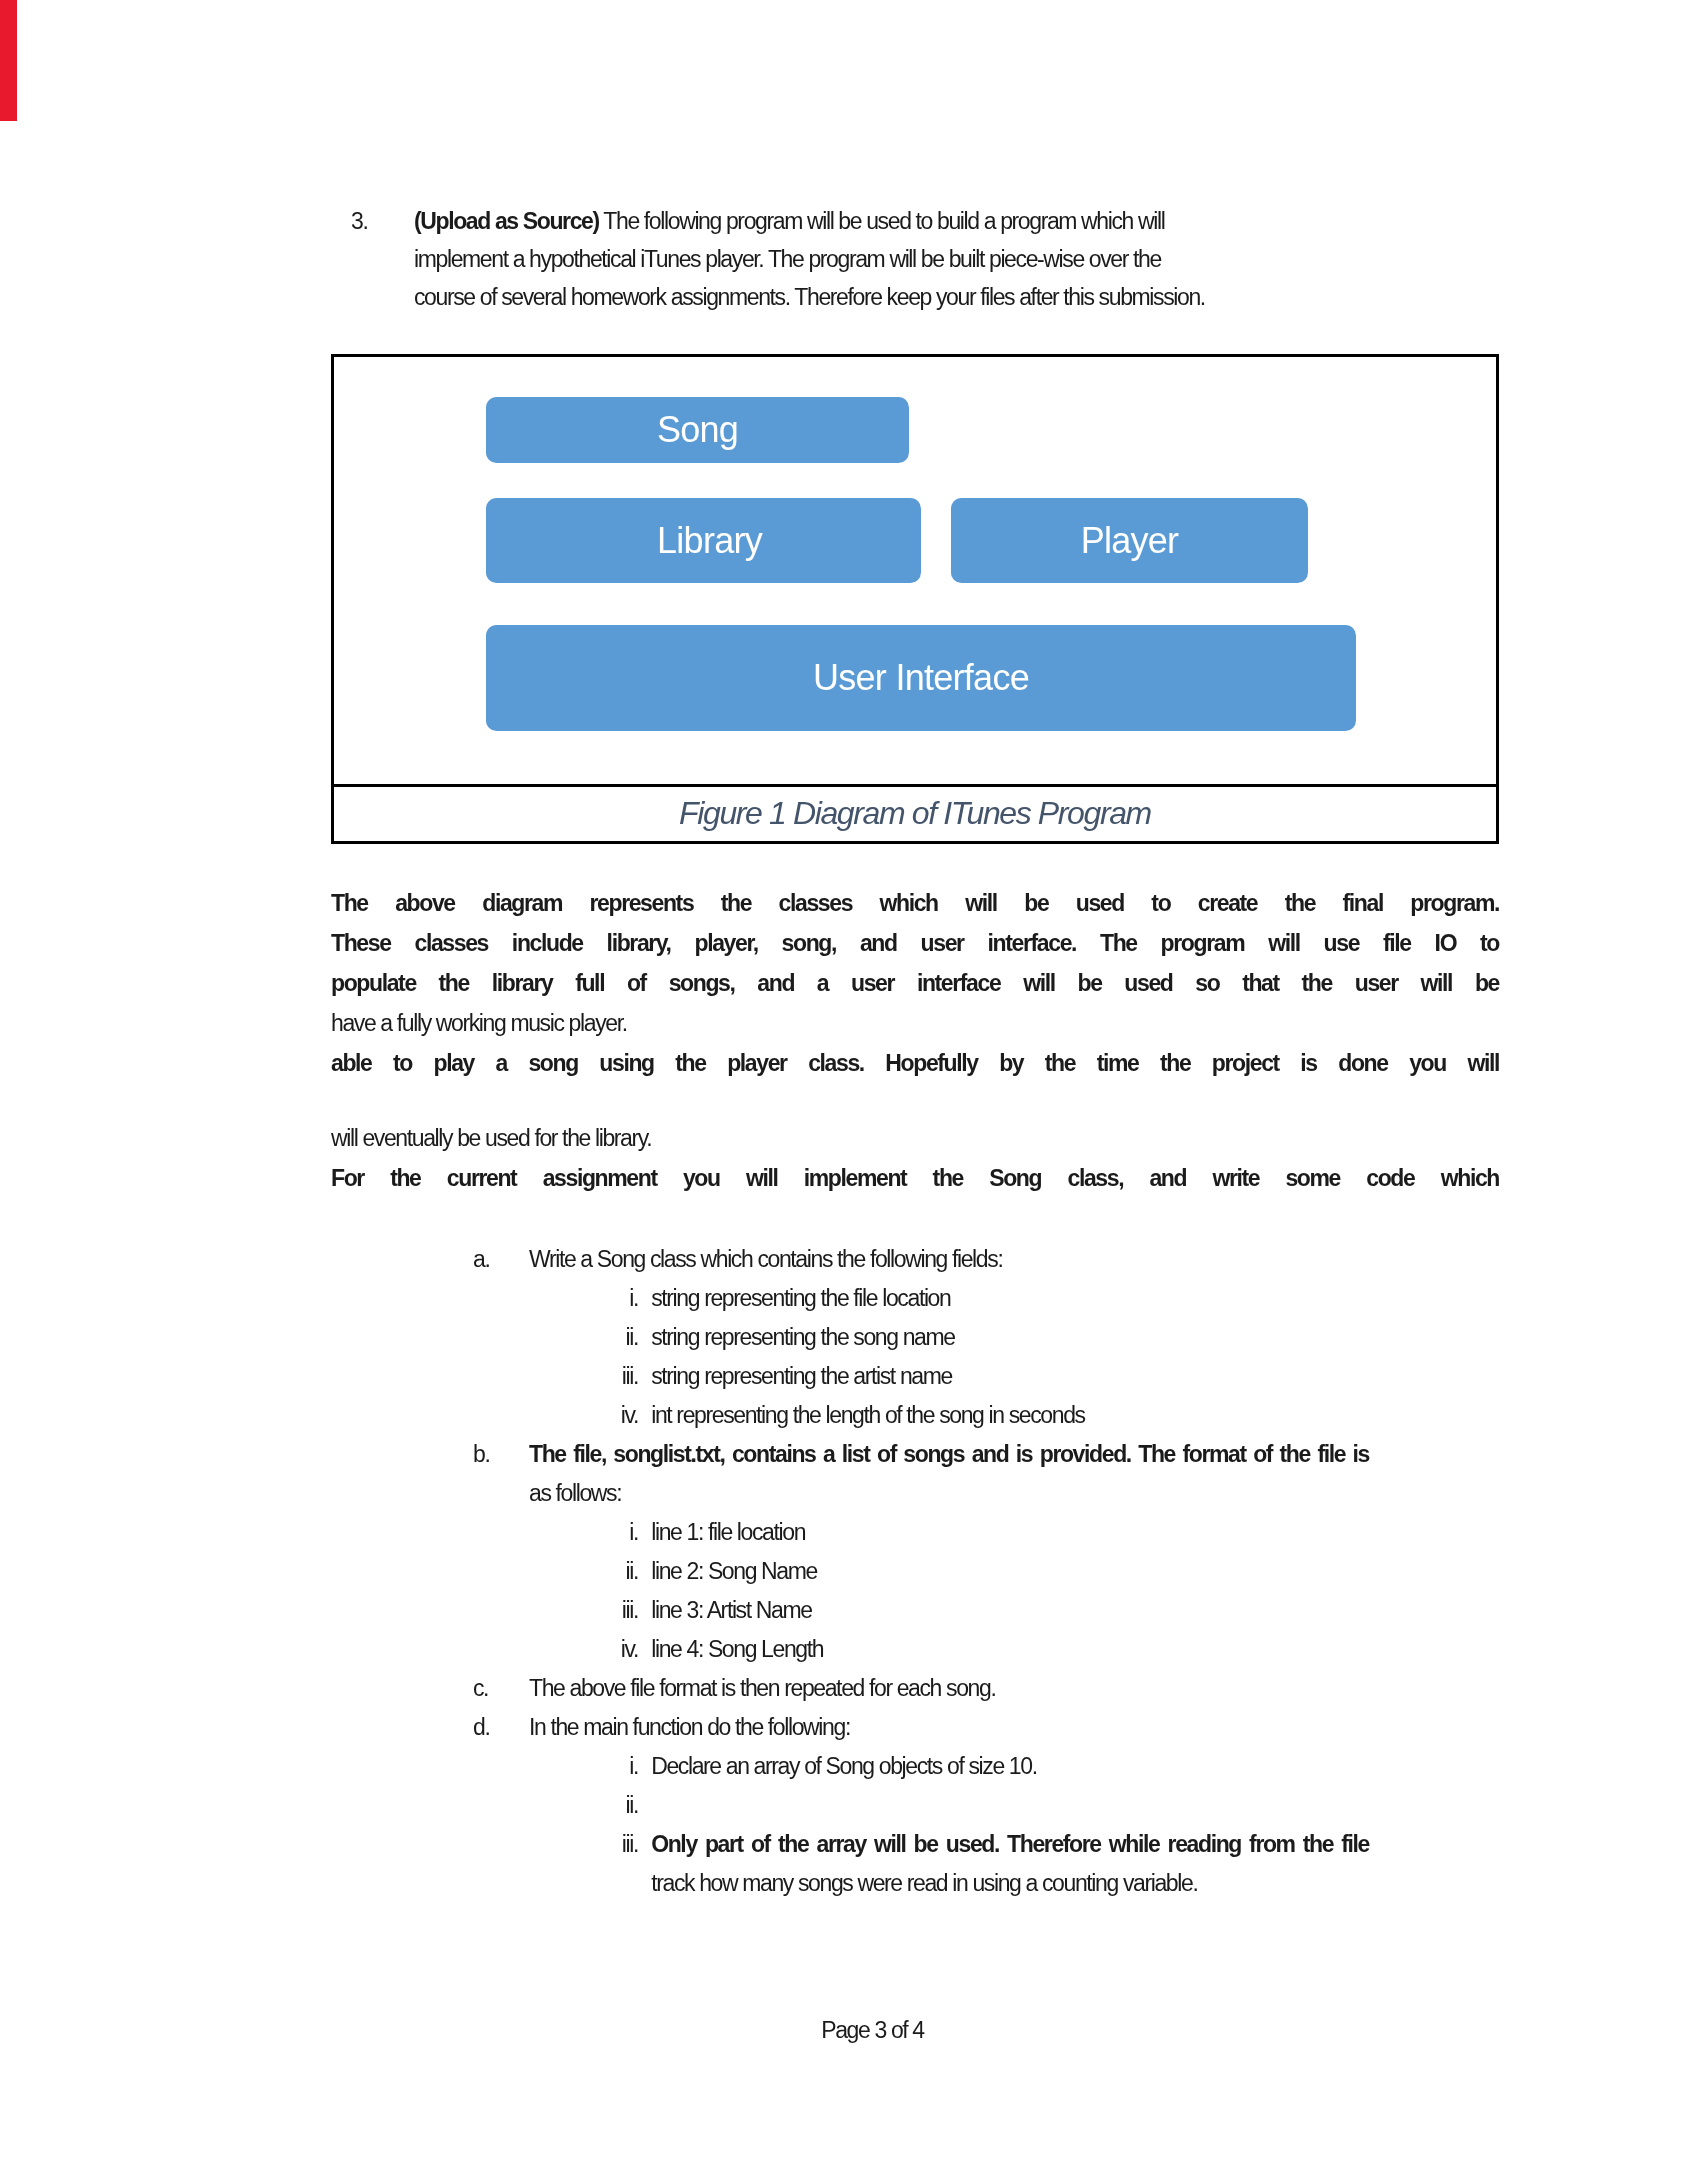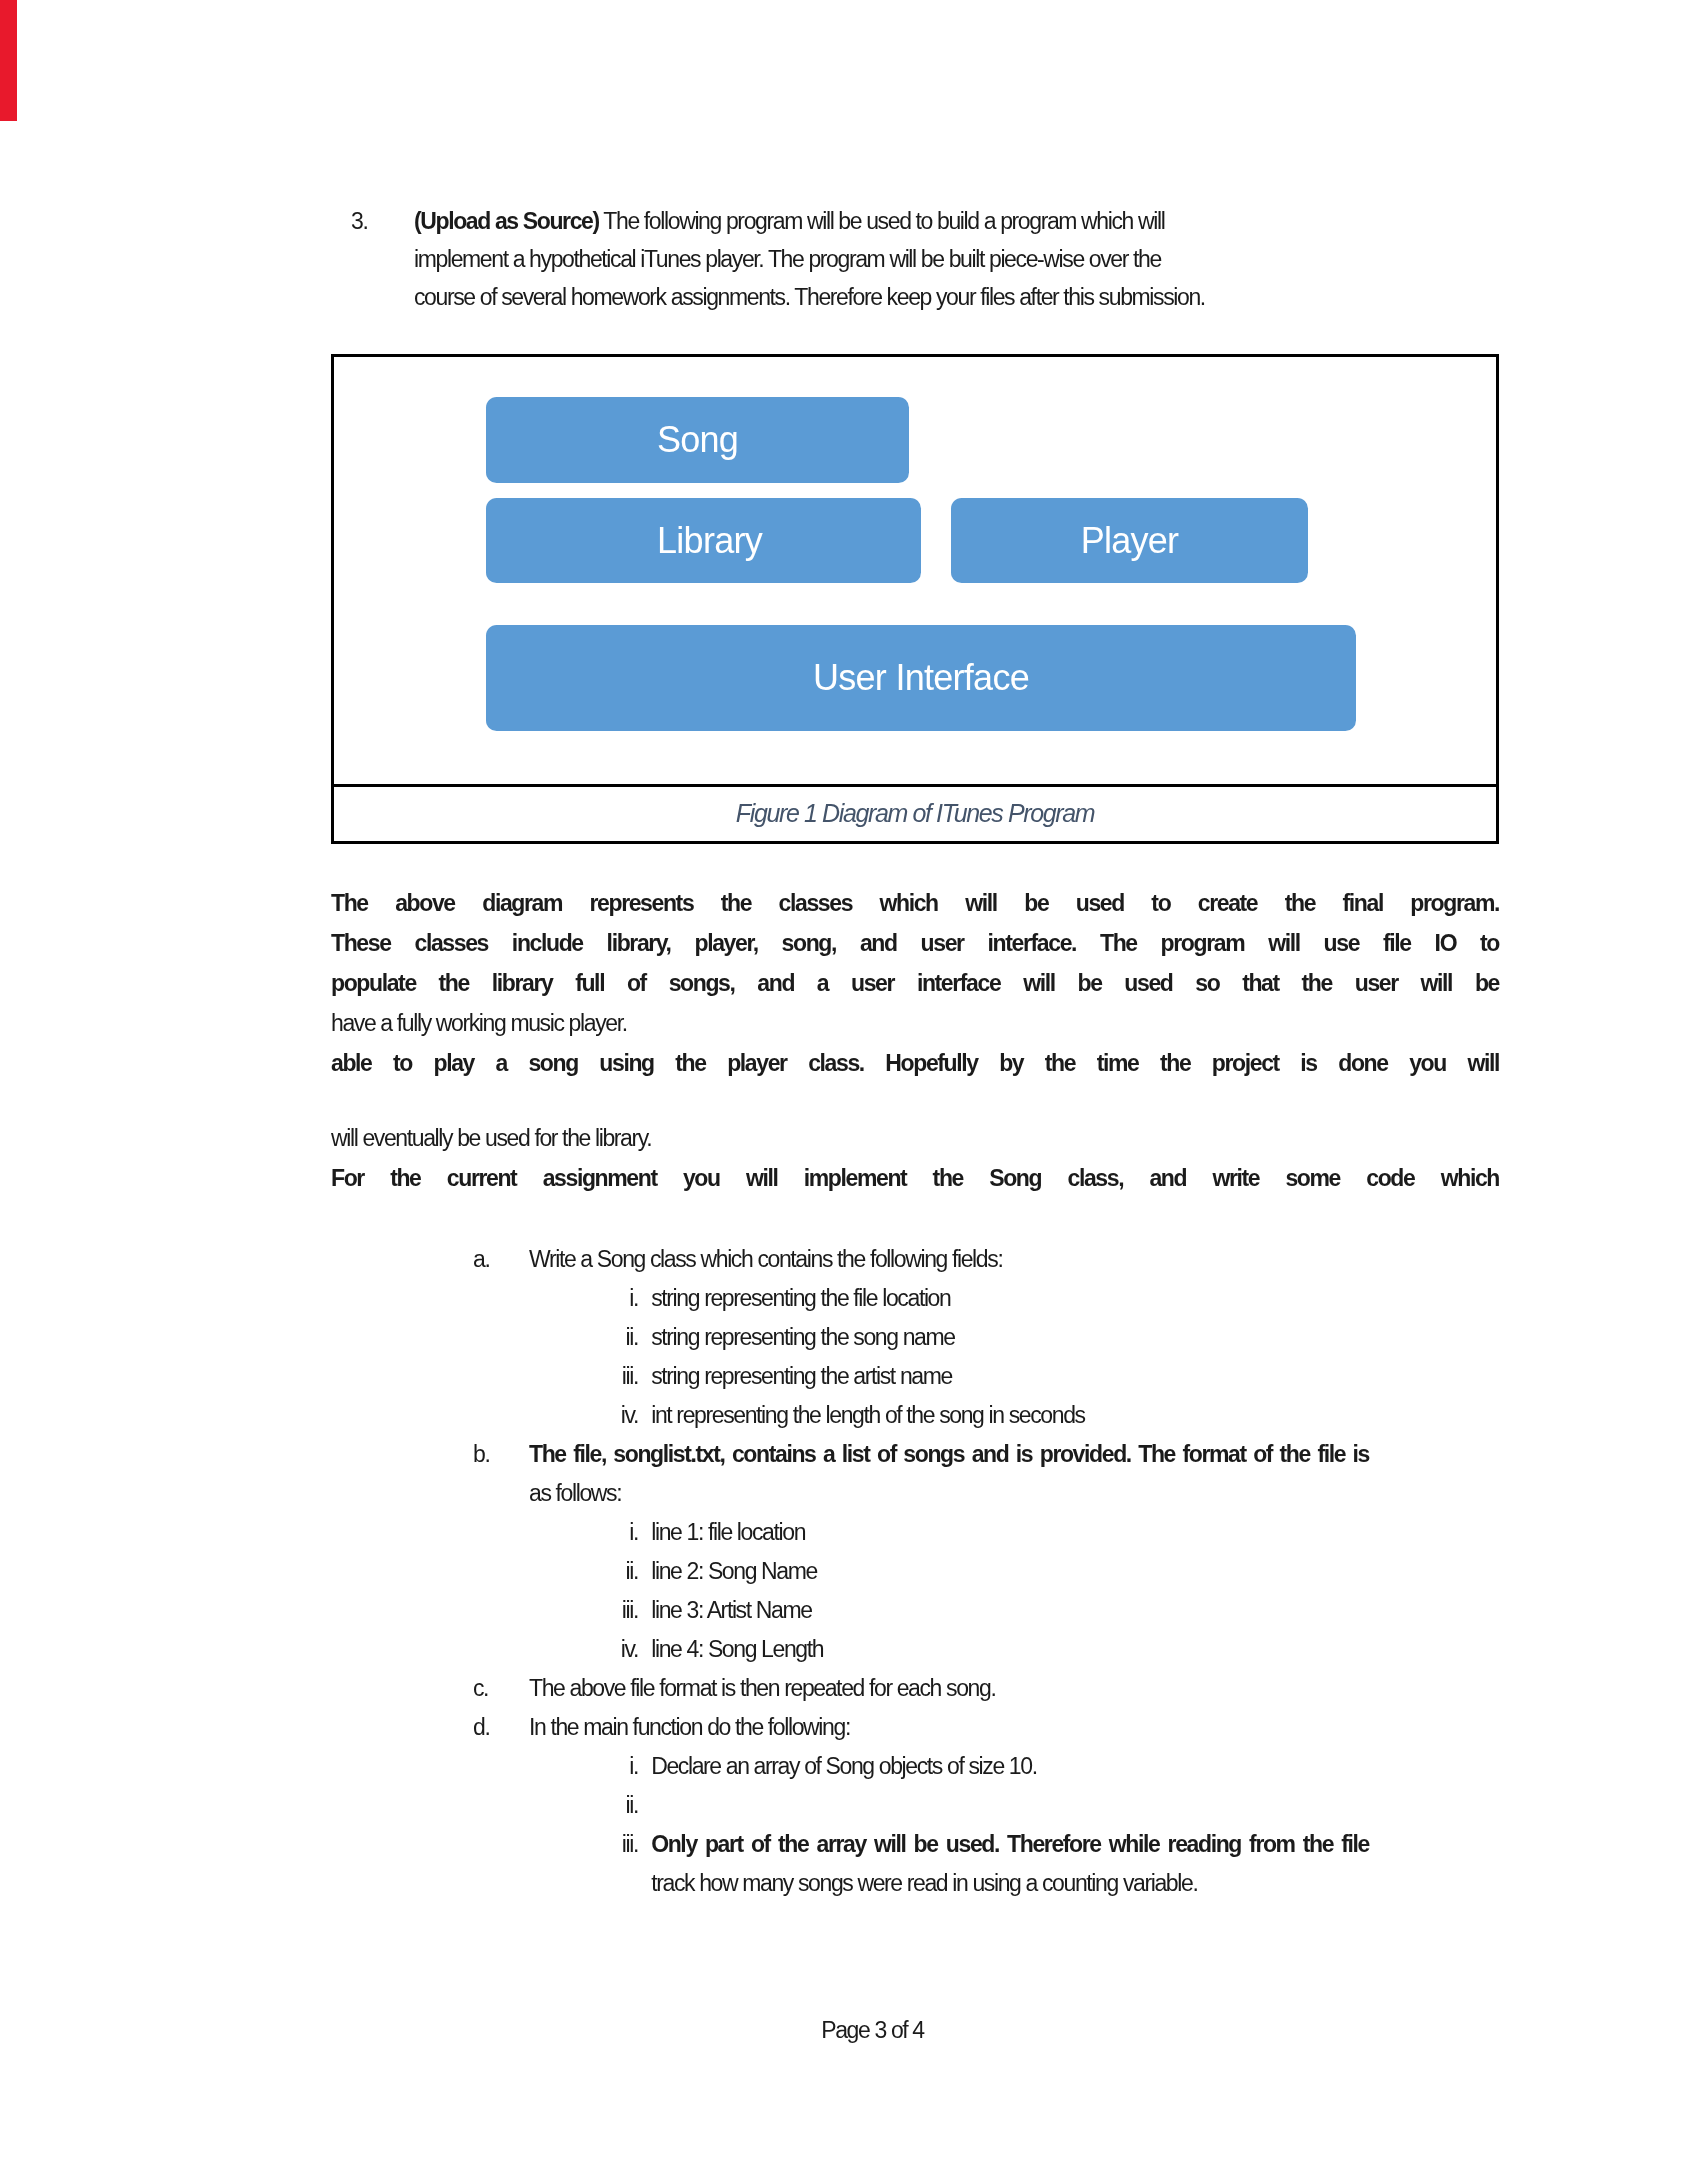--- a/index.html
+++ b/index.html
@@ -18,25 +18,25 @@
   .item3 { position:absolute; left:351px; top:202px; width:1035px; line-height:38px; display:flex; }
   .item3 .num { flex:0 0 63px; }
   .item3 .body { flex:1 1 auto; max-width:973px; }
   .b { font-weight:bold;text-align:right; }
 
   
   .figure { position:absolute; left:331px; top:354px; width:1168px; height:490px;
             border:3.3px solid #000; box-sizing:border-box; background:#fff; }
   .fig-divider { position:absolute; left:-3.3px; top:427px; width:1168px; height:3.3px; background:#000; }
   .fig-caption { position:absolute; left:0; top:433px; width:1162px; height:46px; line-height:46px;
-                 text-align:center; font-style:italic; font-size:25px; color:#44546a; }
+                 text-align:center; font-style:italic; font-size:32px; color:#44546a; }
   .blue-box { position:absolute; background:#5b9bd5; border-radius:10.6px; color:#ffffff;
               display:flex; align-items:center; justify-content:center;
               font-size:36px; letter-spacing:-0.02em; }
-  .box-song    { left:152px; top:40px;  width:423px;  height:86px; }
+  .box-song    { left:152px; top:40px;  width:423px;  height:66px; }
   .box-library { left:152px; top:141px; width:423px;  height:85px;padding-left:12px; }
   .box-player  { left:617px; top:141px; width:357px;  height:85px; }
   .box-ui      { left:152px; top:268px; width:870px; height:106px; }
 
   
   .para { position:absolute; left:331px; width:1168px; line-height:40px; }
   .para1 { top:883px; }
   .para2 { top:1118px; }
 
   

